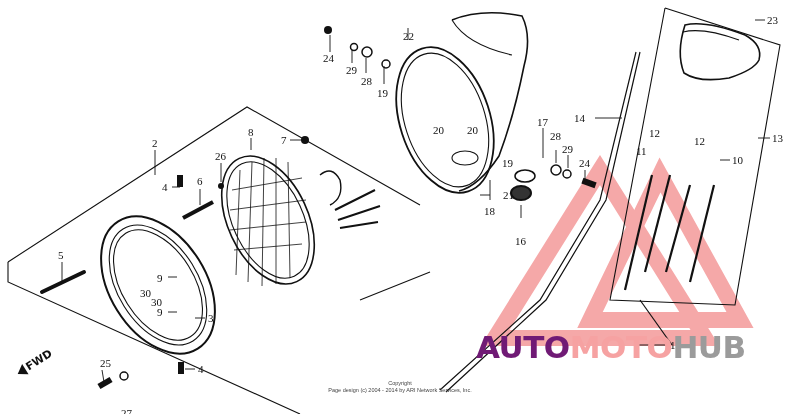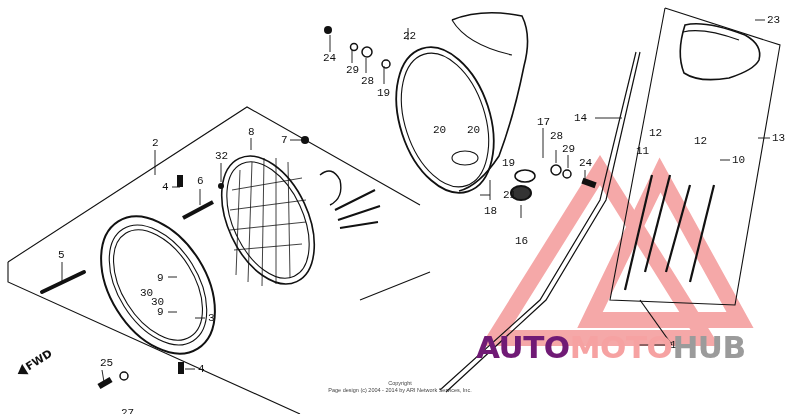--- a/index.html
+++ b/index.html
@@ -1,18 +1,18 @@
 <!DOCTYPE html>
 <html><head>
 <meta charset="utf-8">
 <style>
   html, body { margin: 0; padding: 0; background: #ffffff; }
   body { width: 800px; height: 414px; position: relative; overflow: hidden; font-family: "Liberation Sans", sans-serif; }
   #canvas { position: absolute; left: 0; top: 0; width: 800px; height: 414px; }
-  .callout { position: absolute; font-family: Liberation Mono, monospace; font-size: 11px; color: #111; line-height: 1; white-space: nowrap; }
+  .callout { position: absolute; font-family: Liberation Serif, serif; font-size: 11px; color: #111; line-height: 1; white-space: nowrap; }
   .watermark { position: absolute; left: 476px; top: 332px; font-family: "DejaVu Sans", sans-serif; font-weight: bold; font-size: 31px; letter-spacing: -0.5px; line-height: 1; white-space: nowrap; }
   .wm-auto { color: #701a75; }
   .wm-moto { color: #f6a2a2; }
   .wm-hub { color: #9b9b9b; }
   .fwd { position: absolute; left: 14px; top: 368px; transform: rotate(-32deg); transform-origin: left top; font-family: "DejaVu Sans", sans-serif; font-weight: bold; font-size: 11px; color: #111; display: flex; align-items: center; gap: 2px; }
   .fwd .arrow { display: inline-block; width: 0; height: 0; border-top: 6px solid transparent; border-bottom: 6px solid transparent; border-right: 9px solid #111; }
   .copyright { position: absolute; left: 300px; top: 380px; width: 200px; text-align: center; font-size: 5.5px; color: #444; line-height: 1.3; font-family: "Liberation Sans", sans-serif; }
 </style>
 </head>
 <body>
@@ -151,21 +151,21 @@
 <span class="callout" style="left:377px;top:88px">19</span>
 <span class="callout" style="left:502px;top:158px">19</span>
 <span class="callout" style="left:433px;top:125px">20</span>
 <span class="callout" style="left:467px;top:125px">20</span>
 <span class="callout" style="left:503px;top:190px">21</span>
 <span class="callout" style="left:403px;top:31px">22</span>
 <span class="callout" style="left:767px;top:15px">23</span>
 <span class="callout" style="left:323px;top:53px">24</span>
 <span class="callout" style="left:579px;top:158px">24</span>
 <span class="callout" style="left:100px;top:358px">25</span>
-<span class="callout" style="left:215px;top:151px">32</span>
+<span class="callout" style="left:215px;top:151px">26</span>
 <span class="callout" style="left:121px;top:408px">27</span>
 <span class="callout" style="left:361px;top:76px">28</span>
 <span class="callout" style="left:550px;top:131px">28</span>
 <span class="callout" style="left:346px;top:65px">29</span>
 <span class="callout" style="left:562px;top:144px">29</span>
 <span class="callout" style="left:140px;top:288px">30</span>
 <span class="callout" style="left:151px;top:297px">30</span>
 
 <div class="fwd">
   <span class="arrow"></span>

